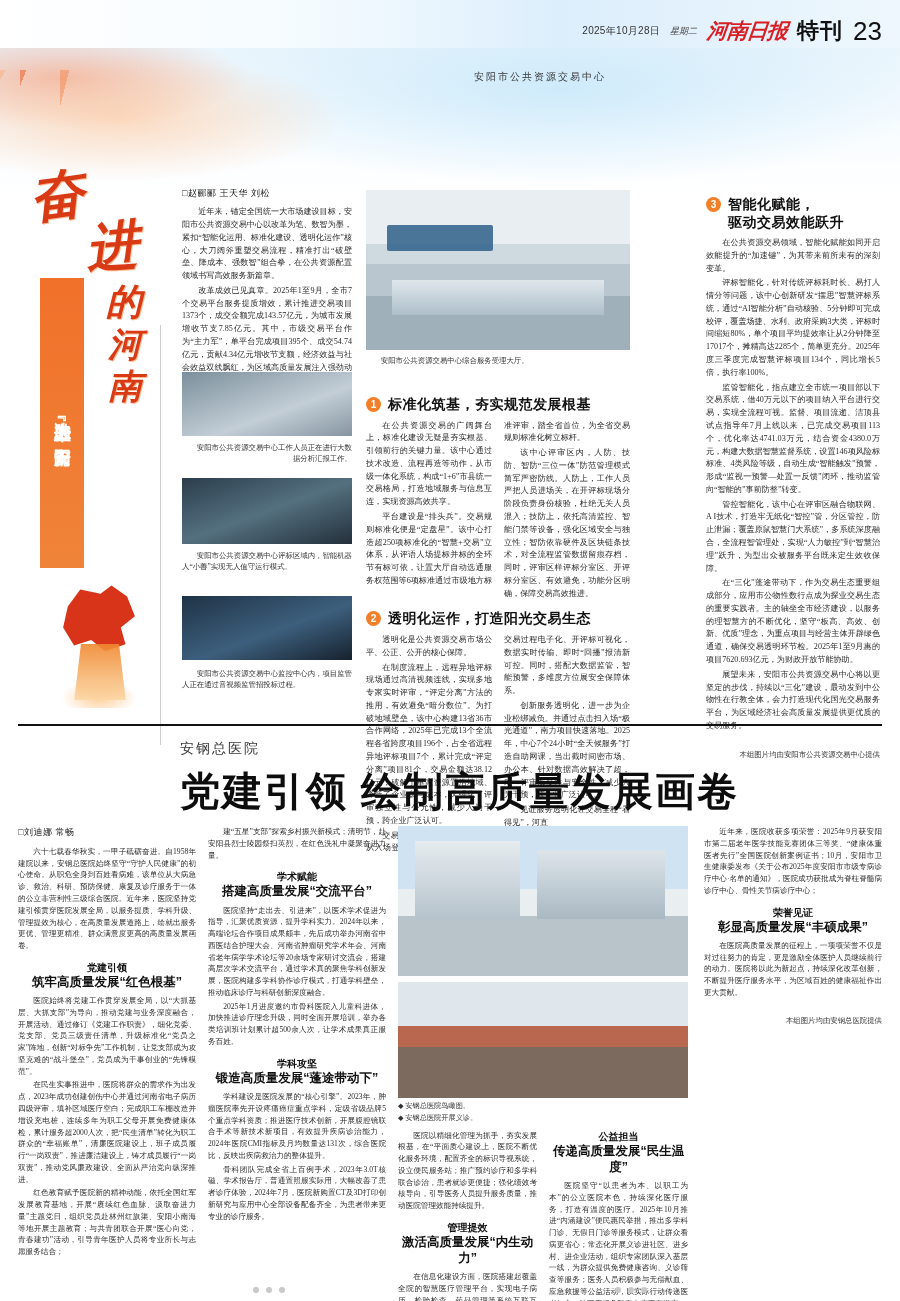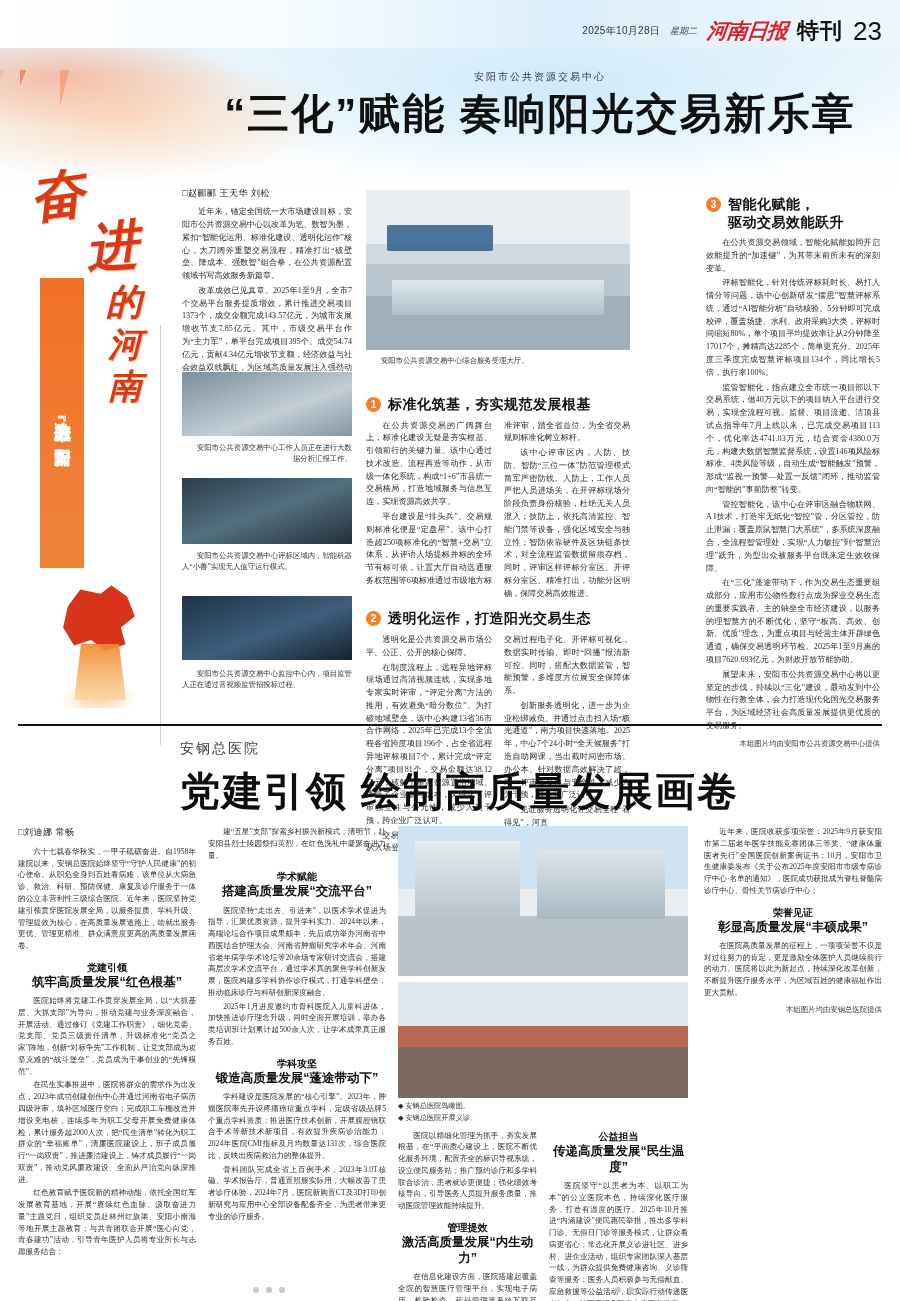--- a/index.html
+++ b/index.html
@@ -171,21 +171,21 @@
   .hosp { width:100%;height:100%;
     background:
       linear-gradient(180deg,#cfe3f2 0 42%, #e9eef1 42% 60%, #b9c3ca 60% 100%);
     position:relative;}
   .hosp::before{content:"";position:absolute;left:6%;top:10%;width:36%;height:52%;background:linear-gradient(180deg,#e6ecef,#b6c3cc);}
   .hosp::after{content:"";position:absolute;left:48%;top:16%;width:44%;height:46%;background:linear-gradient(180deg,#dde5ea,#a9b8c2);}
   .crowd { width:100%;height:100%;background:linear-gradient(180deg,#dfe7ec 0 38%, #b9674e 38% 56%, #7d6a5f 56% 100%);}
   .a2cap { font-size: 7.2px; line-height: 1.5; color: #333; margin-top: 3px; }
   .a2cap div { margin-bottom: 1px; }
 
-  .endnote { font-size: 7.4px; text-align: right; color: #333; margin-top: 5px;}
+  .endnote { font-size: 7.4px; text-align: right; color: #333; margin-top: 16px;}
 
   
   .dots { position: absolute; bottom: 8px; width: 900px; display: flex; justify-content: center; gap: 330px;}
   .dotset { display: flex; gap: 7px; }
   .dot { width: 6px; height: 6px; border-radius: 50%; background: #c9c9c9; }
 </style>
 </head>
 <body>
 
 <div class="page">
@@ -195,21 +195,20 @@
     <span class="mh-week">星期二</span>
     <span class="mh-paper">河南日报</span>
     <span class="mh-special">特刊</span>
     <span class="mh-pageno">23</span>
   </div>
 
   <div class="sky"></div>
 
   <div class="head-wrap">
     <div class="kicker">安阳市公共资源交易中心</div>
-    <div class="headline">“三化”赋能  奏响阳光交易新乐章</div>
   </div>
 
   <div class="vbanner">
     <div class="calli">
       <span class="c1">奋</span>
       <span class="c2">进</span>
       <span class="c3">的</span>
       <span class="c4">河</span>
       <span class="c5">南</span>
     </div>
@@ -243,21 +242,21 @@
   <div class="cap cap1">安阳市公共资源交易中心综合服务受理大厅。</div>
 
   <div class="a1-colB col" style="top:386px;">
     <div class="sec-h">
       <div class="sec-num">1</div>
       <div class="sec-t">标准化筑基，夯实规范发展根基</div>
     </div>
     <div class="two-col">
       <p>在公共资源交易的广阔舞台上，标准化建设无疑是夯实根基、引领前行的关键力量。该中心通过技术改造、流程再造等动作，从市级一体化系统，构成“1+6”市县统一交易格局，打造地域服务与信息互连，实现资源高效共享。</p>
       <p>平台建设是“排头兵”。交易规则标准化便是“定盘星”。该中心打造超250项标准化的“智慧+交易”立体系，从评语人场提标并标的全环节有标可依，让置大厅自动选通服务权范围等6项标准通过市级地方标准评审，踏全省首位，为全省交易规则标准化树立标杆。</p>
-      <p>该中心评审区内，人防、技防、智防“三位一体”防范管理模式简军严密防线。人防上，工作人员严把人员进场关，在开评标现场分阶段负责身份核验，杜绝无关人员混入；技防上，依托高清监控、智能门禁等设备，强化区域安全与独立性；智防依靠硬件及区块链条技术，对全流程监管数据留痕存档，同时，评审区样评标分室区、开评标分室区、精准打出，功能分区明确，保障交易高效推进。</p>
+      <p>该中心评审区内，人防、技防、智防“三位一体”防范管理模式简军严密防线。人防上，工作人员严把人员进场关，在开评标现场分阶段负责身份核验，杜绝无关人员混入；技防上，依托高清监控、智能门禁等设备，强化区域安全与独立性；智防依靠硬件及区块链条技术，对全流程监管数据留痕存档，同时，评审区样评标分室区、开评标分室区、有效避免，功能分区明确，保障交易高效推进。</p>
     </div>
 
     <div class="sec-h">
       <div class="sec-num">2</div>
       <div class="sec-t">透明化运作，打造阳光交易生态</div>
     </div>
     <div class="two-col">
       <p>透明化是公共资源交易市场公平、公正、公开的核心保障。</p>
       <p>在制度流程上，远程异地评标现场通过高清视频连线，实现多地专家实时评审，“评定分离”方法的推用，有效避免“暗分数位”。为打破地域壁垒，该中心构建13省36市合作网络，2025年已完成13个全流程各省跨度项目196个，占全省远程异地评标项目7个，累计完成“评定分离”项目81个，交易金额达38.12亿元，破解了单家资源置浩地域、降低了企业参与成本，又强化了评审独立性与公允性，减少人为干预，跨企业广泛认可。</p>
       <p>交易大厅内，电子屏实时项目从入场登记到定标的全环节进展；交易过程电子化、开评标可视化，数据实时传输、即时“回播”报清新可控。同时，搭配大数据监管，智能预警，多维度方位展安全保障体系。</p>

